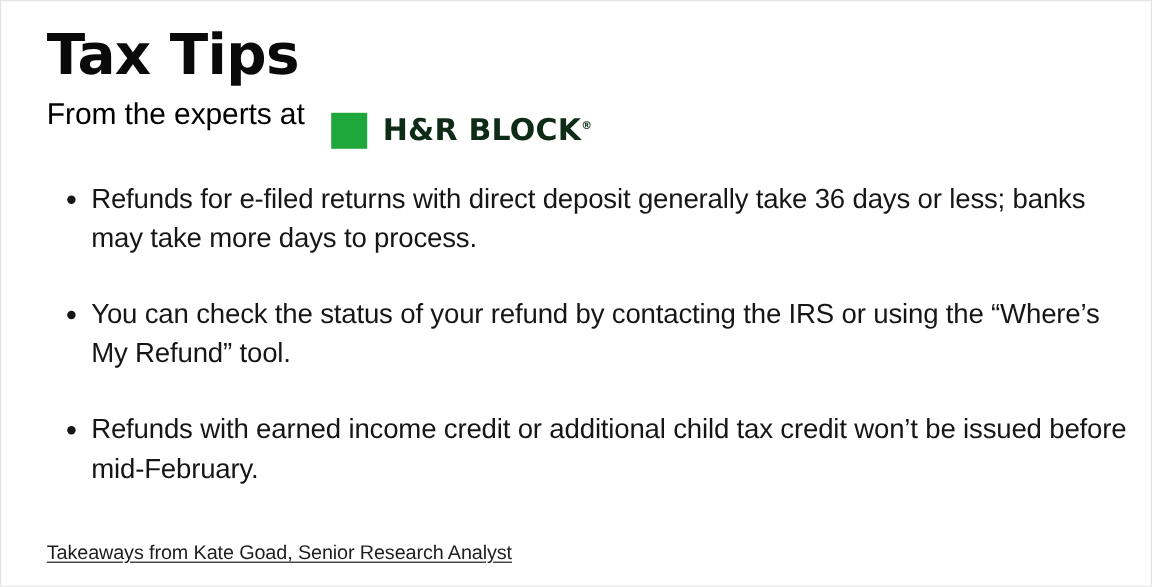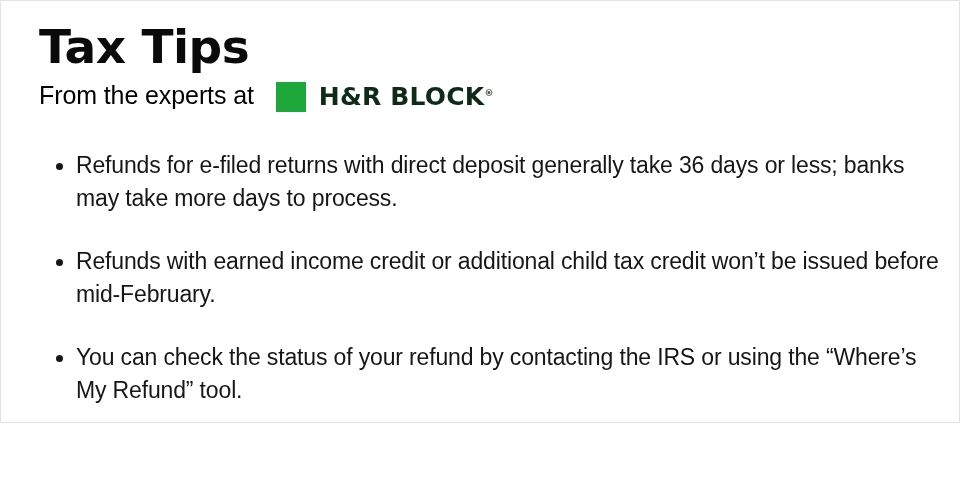--- a/index.html
+++ b/index.html
@@ -6,21 +6,21 @@
     margin: 0;
     padding: 0;
     background: #ffffff;
   }
   body {
     font-family: "Liberation Sans", sans-serif;
   }
   .slide {
     position: relative;
     width: 960px;
-    height: 423px;
+    height: 489px;
     box-sizing: border-box;
     background: #ffffff;
     border: 1px solid #e3e3e3;
     overflow: hidden;
   }
   .inner {
     position: absolute;
     left: 38px;
     top: 22px;
     right: 20px;
@@ -46,21 +46,21 @@
     font-weight: 400;
     color: #000000;
     letter-spacing: -0.1px;
     line-height: 1;
   }
   .brand-logo {
     display: flex;
     align-items: center;
     margin-left: 22px;
     position: relative;
-    top: 1px;
+    top: 13px;
   }
   .brand-square {
     width: 30px;
     height: 30px;
     background: #1ea83c;
     display: block;
   }
   .brand-wordmark {
     margin-left: 13px;
     font-family: "DejaVu Sans", sans-serif;
@@ -136,23 +136,24 @@
       </span>
     </div>
 
     <ul class="bullets">
       <li class="bullet">
         <span class="bullet-dot"></span>
         <span>Refunds for e-filed returns with direct deposit generally take 36 days or less; banks may take more days to process.</span>
       </li>
       <li class="bullet">
         <span class="bullet-dot"></span>
-        <span>Refunds with earned income credit or additional child tax credit won’t be issued before mid-February.</span>
+        <span>You can check the status of your refund by contacting the IRS or using the “Where’s My Refund” tool.</span>
       </li>
       <li class="bullet">
         <span class="bullet-dot"></span>
-        <span>You can check the status of your refund by contacting the IRS or using the “Where’s My Refund” tool.</span>
+        <span>Refunds with earned income credit or additional child tax credit won’t be issued before mid-February.</span>
       </li>
     </ul>
 
   </div>
 
+  <div class="footer">Takeaways from Kate Goad, Senior Research Analyst</div>
 </div>
 
 </body></html>

